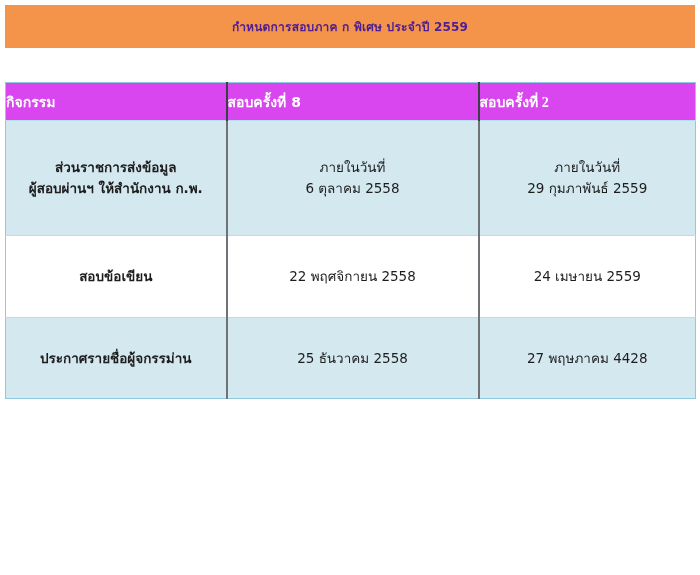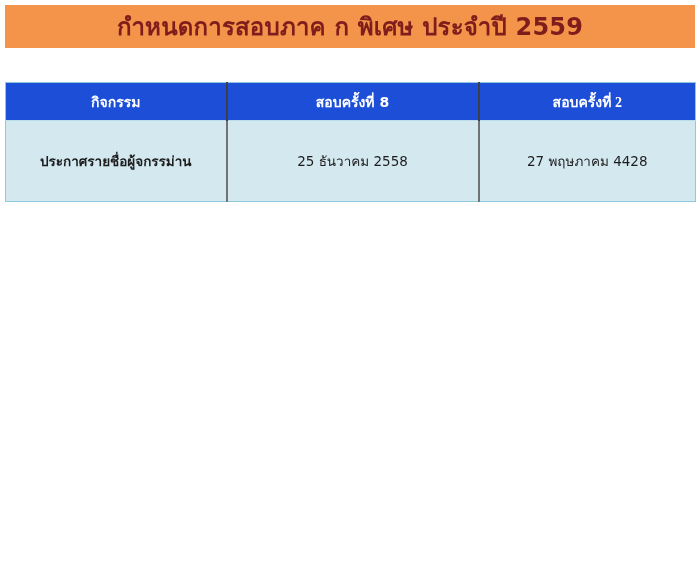--- a/index.html
+++ b/index.html
@@ -27,22 +27,22 @@
     left: 5px;
     top: 5px;
     width: 690px;
     height: 43px;
     background: #f4944a;
     display: flex;
     align-items: center;
     justify-content: center;
   }
   .title-text {
-    color: #7f1d1d;
-    font-size: 24px;
+    color: #4c1d95;
+    font-size: 12px;
     font-weight: bold;
     letter-spacing: 0.2px;
     line-height: 1;
     white-space: nowrap;
     text-align: center;
   }
 
   
   .schedule-table {
     position: absolute;
@@ -51,27 +51,27 @@
     width: 690px;
     border-collapse: collapse;
     table-layout: fixed;
     border: 1px solid #8fc9dd;
   }
   .schedule-table col.c-activity { width: 221px; }
   .schedule-table col.c-round1   { width: 252px; }
   .schedule-table col.c-round2   { width: 217px; }
 
   .schedule-table th {
-    background: #1d4ed8;
+    background: #d946ef;
     color: #ffffff;
     font-size: 14px;
     font-weight: bold;
     height: 37px;
-    padding: 0 8px;
-    text-align: center;
+    padding: 0 0;
+    text-align: left;
     vertical-align: middle;
     border-right: 2px solid #3b3f46;
     border-bottom: none;
   }
   .schedule-table th:last-child { border-right: none; font-family: Liberation Serif, serif; }
 
   .schedule-table td {
     font-size: 13.5px;
     color: #1d1d1d;
     text-align: center;
@@ -113,23 +113,48 @@
     </colgroup>
     <thead>
       <tr>
         <th>กิจกรรม</th>
         <th>สอบครั้งที่ 8</th>
         <th>สอบครั้งที่ 2</th>
       </tr>
     </thead>
     <tbody>
 
+      <tr class="row-tint r1">
+        <td class="cell-activity">
+          <span class="line">ส่วนราชการส่งข้อมูล</span>
+          <span class="line">ผู้สอบผ่านฯ ให้สำนักงาน ก.พ.</span>
+        </td>
+        <td>
+          <span class="line">ภายในวันที่</span>
+          <span class="line">6 ตุลาคม 2558</span>
+        </td>
+        <td>
+          <span class="line">ภายในวันที่</span>
+          <span class="line">29 กุมภาพันธ์ 2559</span>
+        </td>
+      </tr>
 
 
 
+      <tr class="row-plain r4">
+        <td class="cell-activity">
+          <span class="line">สอบข้อเขียน</span>
+        </td>
+        <td>
+          <span class="line">22 พฤศจิกายน 2558</span>
+        </td>
+        <td>
+          <span class="line">24 เมษายน 2559</span>
+        </td>
+      </tr>
 
       <tr class="row-tint r5">
         <td class="cell-activity">
           <span class="line">ประกาศรายชื่อผู้จกรรม่าน</span>
         </td>
         <td>
           <span class="line">25 ธันวาคม 2558</span>
         </td>
         <td>
           <span class="line">27 พฤษภาคม 4428</span>

